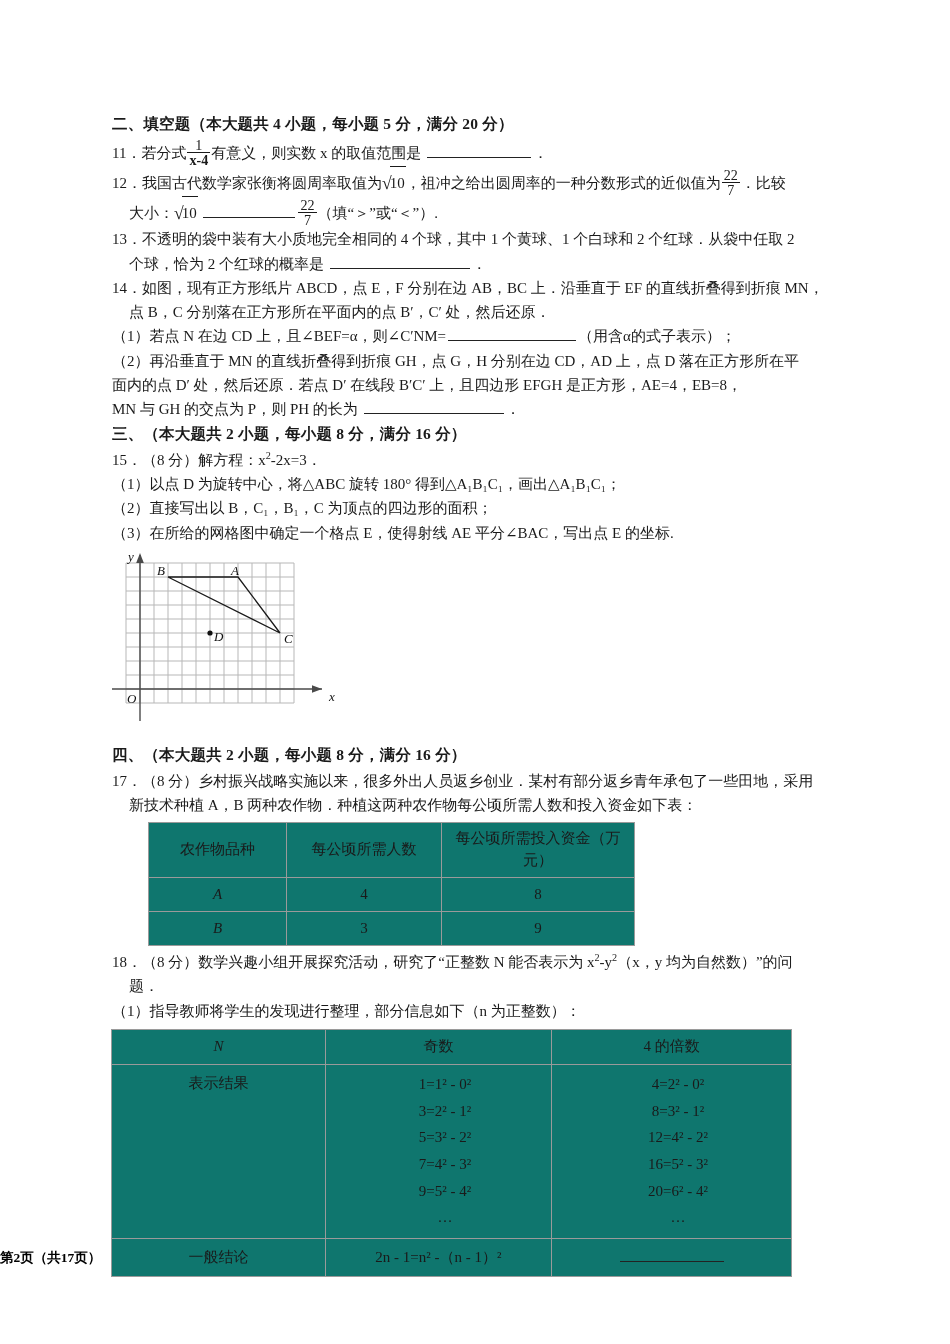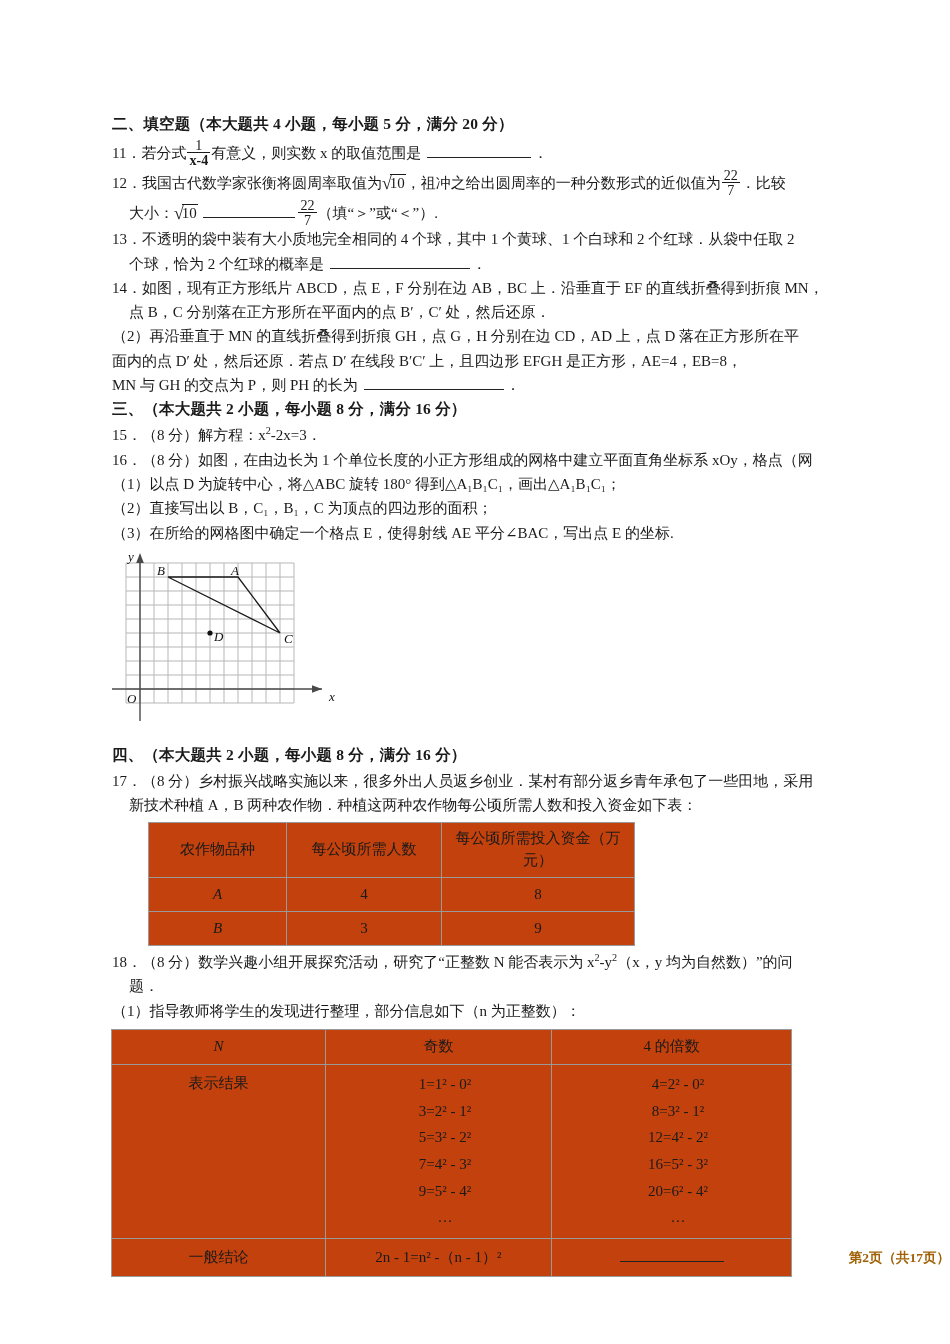--- a/index.html
+++ b/index.html
@@ -74,29 +74,29 @@
   }
   .frac .n { display: block; padding: 0 2px; }
   .frac .d { display: block; padding: 0 2px; border-top: 1.1px solid #1a1a1a; }
   .frac.bold .d { font-weight: bold; font-size: 1.0em; text-align: right; }
 
   
   .rad { display: inline-block; white-space: nowrap; }
   .rad .sign { font-size: 1.18em; vertical-align: -0.06em; }
   .rad .rv {
     border-top: 1.1px solid #1a1a1a;
-    padding: 0 1px 0 0;
+    padding: 8px 1px 0 0;
     margin-left: -2px;
   }
 
   
   table.tbl {
     border-collapse: collapse;
     font-size: 15px;
-    background: #c2410c;
+    background: #0f766e;
   }
   table.tbl td {
     border: 1px solid #9a9a9a;
     text-align: center;
     vertical-align: middle;
     padding: 5px 4px;
     line-height: 1.45;
   }
   #crop-table { margin: 5px 0 4px 36px; width: 487px; }
   #crop-table td { height: 23px; }
@@ -121,24 +121,24 @@
     margin: 6px 0 2px -12px;
   }
   .figwrap svg { display: block; }
 
   
   .footer {
     position: absolute;
     left: 0;
     top: 1249px;
     width: 950px;
-    text-align: right;
+    text-align: left;
     font-size: 13.5px;
     font-weight: bold;
-    color: #a16207;
+    color: #000000;
   }
   .footer .pg { font-weight: bold; }
 </style>
 </head>
 <body>
 
 <div class="page">
   <div class="content">
 
     <p class="sec-head">二、填空题（本大题共 4 小题，每小题 5 分，满分 20 分）</p>
@@ -156,34 +156,34 @@
 
     <p class="q">
       <span class="q-line"><span>13．</span><span>不透明的袋中装有大小质地完全相同的 4 个球，其中 1 个黄球、1 个白球和 2 个红球．从袋中任取 2</span></span>
       <span class="q-line indent"><span>个球，恰为 2 个红球的概率是</span>
         <span class="blank b-110"></span><span>．</span></span>
     </p>
 
     <p class="q">
       <span class="q-line"><span>14．</span><span>如图，现有正方形纸片 ABCD，点 E，F 分别在边 AB，BC 上．沿垂直于 EF 的直线折叠得到折痕 MN，</span></span>
       <span class="q-line indent">点 B，C 分别落在正方形所在平面内的点 B′，C′ 处，然后还原．</span>
+      <span class="q-line"><span>（1）若点 N 在边 CD 上，且∠BEF=α，则∠C′NM=</span><span class="blank b-100"></span><span>（用含α的式子表示）；</span></span>
       <span class="q-line">（2）再沿垂直于 MN 的直线折叠得到折痕 GH，点 G，H 分别在边 CD，AD 上，点 D 落在正方形所在平</span>
       <span class="q-line">面内的点 D′ 处，然后还原．若点 D′ 在线段 B′C′ 上，且四边形 EFGH 是正方形，AE=4，EB=8，</span>
       <span class="q-line"><span>MN 与 GH 的交点为 P，则 PH 的长为</span>
         <span class="blank b-110"></span><span>．</span></span>
     </p>
 
     <p class="sec-head">三、（本大题共 2 小题，每小题 8 分，满分 16 分）</p>
 
     <p class="q">
       <span>15．</span><span>（8 分）</span><span>解方程：x</span><sup>2</sup><span>-2x=3．</span>
     </p>
 
     <p class="q">
-      <span class="q-line"><span>16．</span><span>（8 分）如图，在由边长为 1 个单位长度的小正方形组成的网格中建立平面直角坐标系 xOy，格点（网</span></span>
       <span class="q-line">（1）以点 D 为旋转中心，将△ABC 旋转 180° 得到△A₁B₁C₁，画出△A₁B₁C₁；</span>
       <span class="q-line">（2）直接写出以 B，C₁，B₁，C 为顶点的四边形的面积；</span>
       <span class="q-line">（3）在所给的网格图中确定一个格点 E，使得射线 AE 平分∠BAC，写出点 E 的坐标.</span>
     </p>
 
     <div class="figwrap">
       <svg width="310" height="190" viewBox="0 0 310 190">
 
         <g stroke="#b7b7b7" stroke-width="1">
           <line x1="26" y1="12" x2="194" y2="12"></line>

